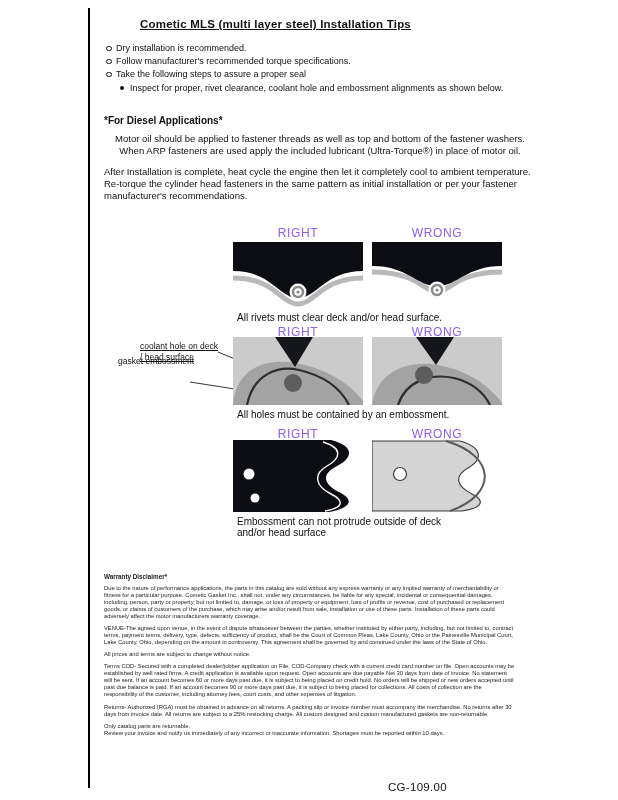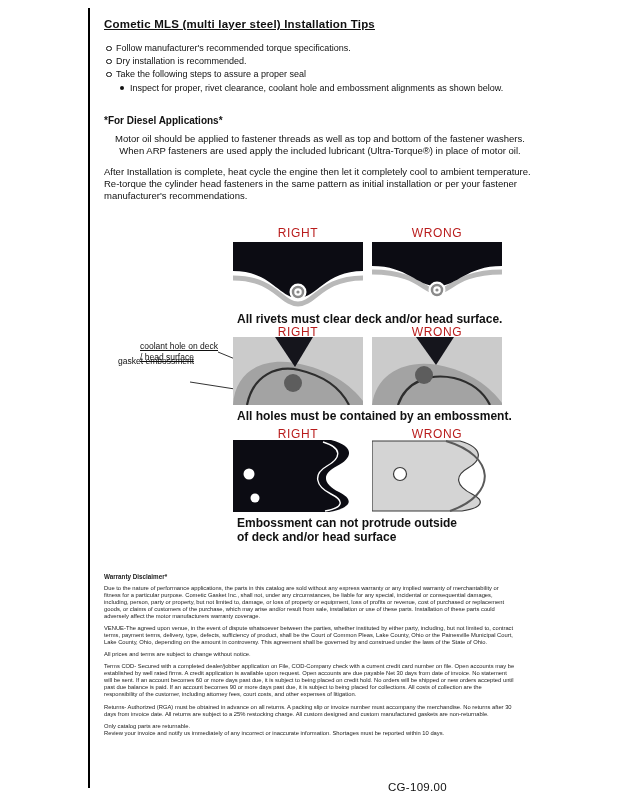--- a/index.html
+++ b/index.html
@@ -1,51 +1,51 @@
 <!DOCTYPE html>
 <html><head>
 <meta charset="utf-8">
 <style>
   * { margin:0; padding:0; box-sizing:border-box; }
   html,body { background:#ffffff; }
   body { font-family:"Liberation Sans", sans-serif; color:#111; }
   .page { position:relative; width:618px; height:800px; background:#fff; overflow:hidden; }
   .abs { position:absolute; }
   .left-rule { position:absolute; left:88px; top:8px; width:2px; height:780px; background:#000; }
-  .title { font-size:11.5px; font-weight:bold; text-decoration:underline; letter-spacing:0.2px; }
+  .title { font-size:11.5px; font-weight:bold; text-decoration:underline; letter-spacing:0.2px;margin-left:36px; }
   .bullets { list-style:none; font-size:9px; line-height:1.18; width:470px; }
   .bullets li { position:relative; padding-left:11px; margin-bottom:2.6px; }
   .bullets li.b::before { content:""; position:absolute; left:1px; top:2.5px; width:3.5px; height:3.5px; border:1px solid #111; border-radius:50%; }
   .bullets li.sub { margin-left:14px; }
   .bullets li.sub::before { content:""; position:absolute; left:1px; top:3px; width:4px; height:4px; background:#111; border-radius:50%; }
   .dheading { font-size:10px; font-weight:bold; }
   .body-para { font-size:9.5px; line-height:1.24; width:432px; }
   .note { font-size:9.5px; width:440px; }
-  .dlabel { width:130px; text-align:center; font-size:12px; letter-spacing:0.6px; color:#b91c1c; }
-  .dcap { font-size:12px; color:#111;font-weight:bold; }
+  .dlabel { width:130px; text-align:center; font-size:12px; letter-spacing:0.6px; color:#8b5cf6; }
+  .dcap { font-size:10px; color:#111; }
   .ptr-label { font-size:8.5px; line-height:1.25; color:#111; }
   .disclaimer { font-size:5.8px; line-height:1.22; color:#222; width:412px; }
   .disclaimer .dh { font-size:6.3px; font-weight:bold; margin-bottom:4px; }
   .disclaimer p { margin:0 0 5px 0; }
   .disclaimer p.tight { margin-bottom:0.5px; }
   .footer-code { font-size:11.5px; letter-spacing:0.3px; color:#111;margin-top:20px; }
   svg { display:block; }
 </style>
 </head>
 <body>
 
 <div class="page">
 
   <div class="left-rule"></div>
 
   <h1 class="abs title" style="left:104px; top:18px;">Cometic MLS (multi layer steel) Installation Tips</h1>
 
   <ul class="abs bullets" style="left:105px; top:43px;">
+    <li class="b">Dry installation is recommended.</li>
     <li class="b">Follow manufacturer's recommended torque specifications.</li>
-    <li class="b">Dry installation is recommended.</li>
     <li class="b">Take the following steps to assure a proper seal</li>
     <li class="sub">Inspect for proper, rivet clearance, coolant hole and embossment alignments as shown below.</li>
   </ul>
 
   <div class="abs dheading" style="left:104px; top:115px;">*For Diesel Applications*</div>
   <p class="abs body-para" style="left:104px; top:133px;text-align:center;">Motor oil should be applied to fastener threads as well as top and bottom of the fastener washers. When ARP fasteners are used apply the included lubricant (Ultra-Torque®) in place of motor oil.</p>
   <p class="abs body-para" style="left:104px; top:166px;">After Installation is complete, heat cycle the engine then let it completely cool to ambient temperature. Re-torque the cylinder head fasteners in the same pattern as initial installation or per your fastener manufacturer's recommendations.</p>
 
   <div class="abs dlabel" style="left:233px; top:226px;">RIGHT</div>
   <div class="abs dlabel" style="left:372px; top:226px;">WRONG</div>

